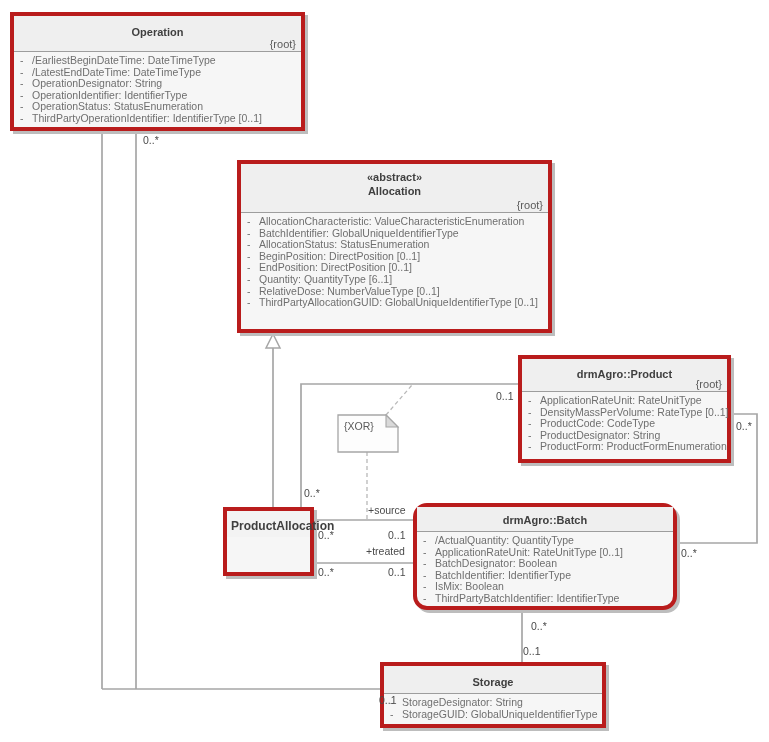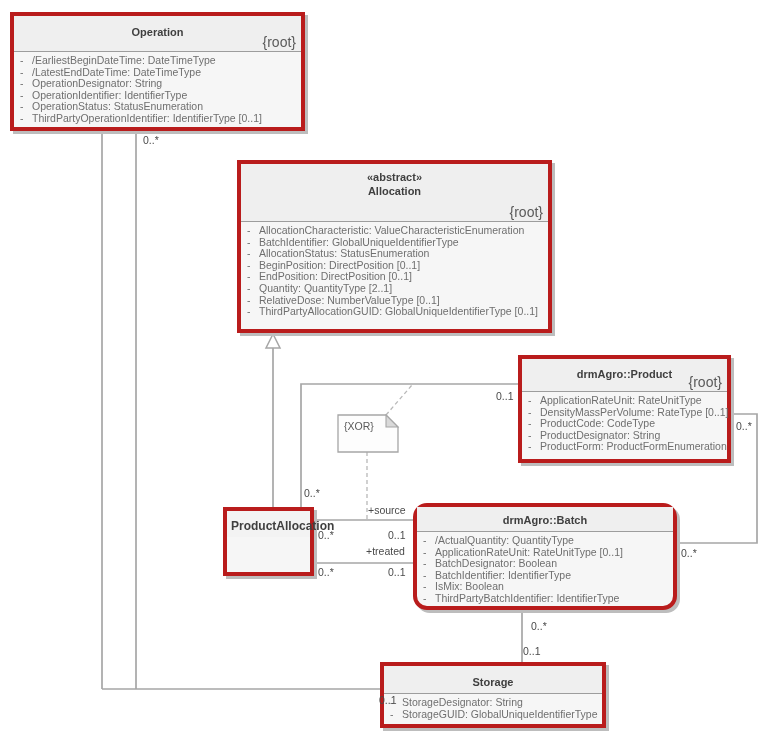--- a/index.html
+++ b/index.html
@@ -7,21 +7,21 @@
           font-family:"Liberation Sans", sans-serif;}
   #connectors{position:absolute;left:0;top:0;width:769px;height:742px;}
 
   .uml-class{position:absolute;background:#f6f6f6;border:4px solid #b91c1c;
              box-shadow:3px 3px 0 #bdbdbd;box-sizing:border-box;}
   .uml-head{background:#efefef;border-bottom:1px solid #9d9d9d;position:relative;
             text-align:center;padding:3px 4px 2px 4px;box-sizing:border-box;}
   .uml-head.noline{border-bottom:none;background:#f3f3f3;}
   .cls-stereotype{font-size:11px;font-weight:bold;color:#3f3f3f;line-height:13px;}
   .cls-name{font-size:11px;font-weight:bold;color:#3f3f3f;line-height:14px;}
-  .cls-tag{position:absolute;right:5px;bottom:1px;font-size:14px;font-weight:normal;color:#5a5a5a;}
+  .cls-tag{position:absolute;right:5px;bottom:1px;font-size:11px;font-weight:normal;color:#5a5a5a;}
   .uml-attrs{padding:3px 4px 2px 6px;}
   .attr-row{display:flex;font-size:10.5px;color:#6f6f6f;line-height:11.6px;white-space:nowrap;}
   .attr-row .dash{width:12px;flex:0 0 12px;text-align:left;}
   .attr-row .attr-text{flex:1;}
 
   .edge-label{position:absolute;font-size:10.5px;color:#4a4a4a;white-space:nowrap;}
   .note-label{position:absolute;font-size:10.5px;color:#5a5a5a;white-space:nowrap;}
 </style>
 </head>
 <body>
@@ -99,21 +99,21 @@
           <span class="attr-text">OperationStatus: StatusEnumeration</span>
         </div>
         <div class="attr-row">
           <span class="dash">-</span>
           <span class="attr-text">ThirdPartyOperationIdentifier: IdentifierType [0..1]</span>
         </div>
       </div>
   </div>
 
   <div class="uml-class" style="left:237px;top:160px;width:315px;height:173px;">
-    <div class="uml-head" style="height:58px;">
+    <div class="uml-head" style="height:49px;">
       <div class="cls-stereotype" style="margin-top:4px;">«abstract»</div>
       <div class="cls-name">Allocation</div>
       <div class="cls-tag">{root}</div>
     </div>
     <div class="uml-attrs">
         <div class="attr-row">
           <span class="dash">-</span>
           <span class="attr-text">AllocationCharacteristic: ValueCharacteristicEnumeration</span>
         </div>
         <div class="attr-row">
@@ -127,21 +127,21 @@
         <div class="attr-row">
           <span class="dash">-</span>
           <span class="attr-text">BeginPosition: DirectPosition [0..1]</span>
         </div>
         <div class="attr-row">
           <span class="dash">-</span>
           <span class="attr-text">EndPosition: DirectPosition [0..1]</span>
         </div>
         <div class="attr-row">
           <span class="dash">-</span>
-          <span class="attr-text">Quantity: QuantityType [2..1]</span>
+          <span class="attr-text">Quantity: QuantityType [6..1]</span>
         </div>
         <div class="attr-row">
           <span class="dash">-</span>
           <span class="attr-text">RelativeDose: NumberValueType [0..1]</span>
         </div>
         <div class="attr-row">
           <span class="dash">-</span>
           <span class="attr-text">ThirdPartyAllocationGUID: GlobalUniqueIdentifierType [0..1]</span>
         </div>
       </div>

